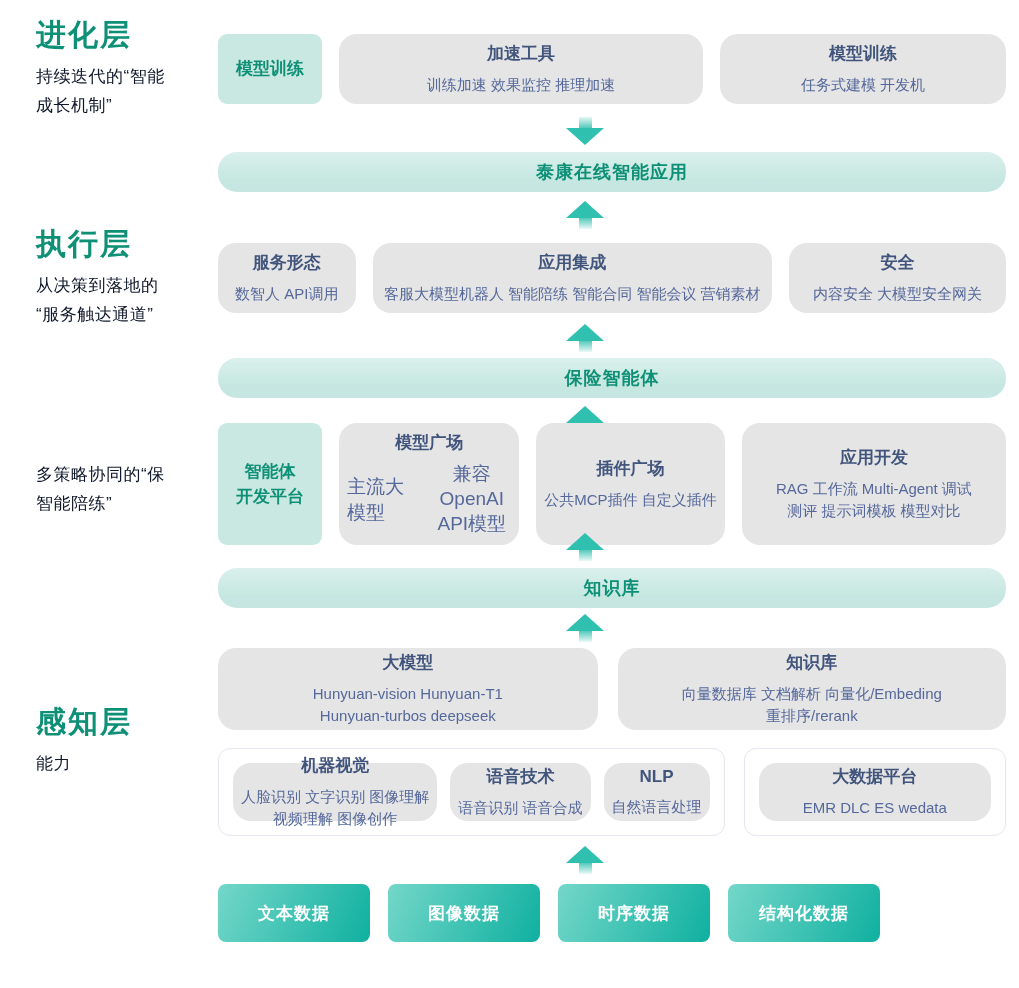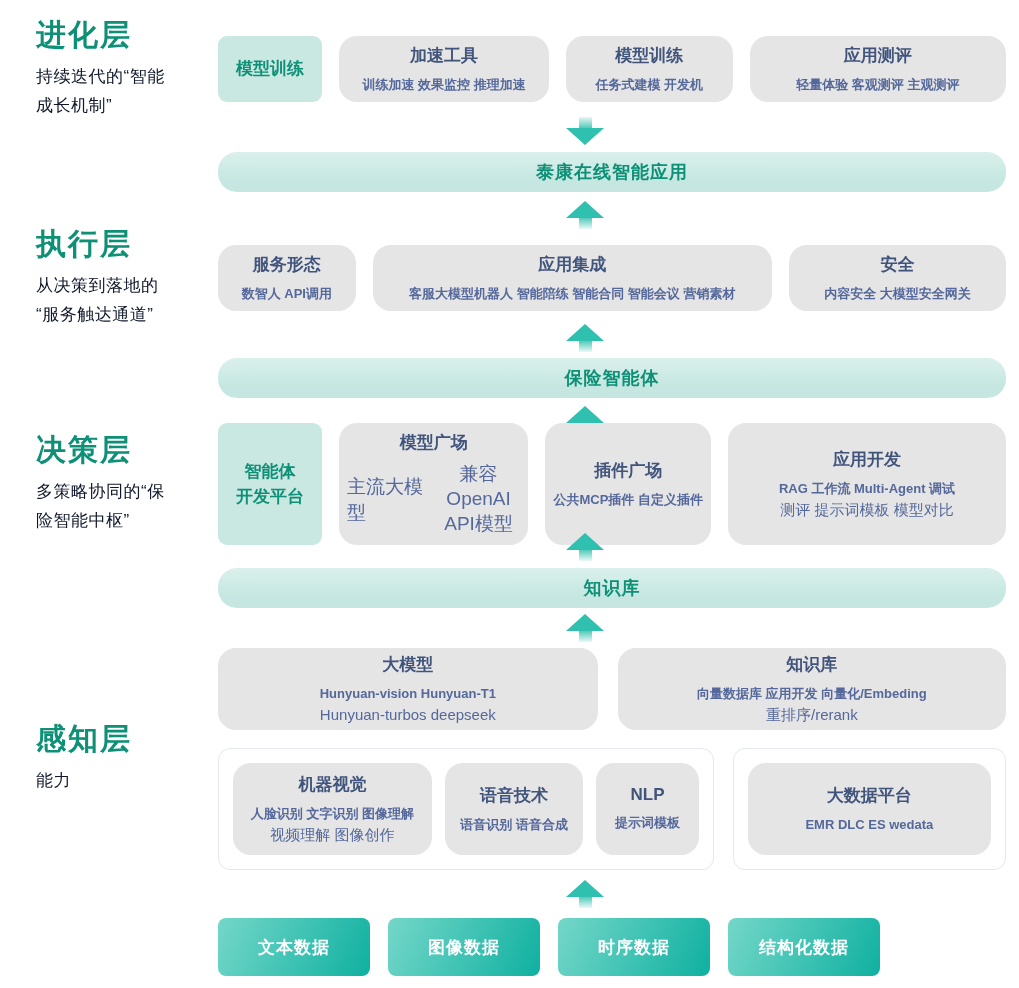--- a/index.html
+++ b/index.html
@@ -7,41 +7,41 @@
   .canvas{position:relative;width:1019px;height:988px;background:#ffffff;box-sizing:border-box;padding-top:28px;overflow:hidden;}
 
   .band{display:flex;align-items:center;}
   .label-col{flex:0 0 218px;width:218px;box-sizing:border-box;padding-left:36px;}
   .layer-title{color:#0e9077;font-size:30px;font-weight:bold;letter-spacing:2px;line-height:1.1;}
   .layer-sub{color:#0f172a;font-size:17px;line-height:1.7;margin-top:12px;letter-spacing:0.5px;}
   .content{flex:1;display:flex;gap:17px;margin-right:13px;}
 
   .gbox{background:#e5e5e5;border-radius:18px;display:flex;flex-direction:column;justify-content:center;align-items:center;padding:8px;box-sizing:border-box;}
   .gbox .t{color:#40547c;font-size:17px;font-weight:bold;white-space:nowrap;}
-  .gbox .s{color:#55689b;font-size:13px;margin-top:9px;text-align:center;line-height:1.45;white-space:nowrap;font-weight:bold;}
+  .gbox .s{color:#55689b;font-size:15px;margin-top:9px;text-align:center;line-height:1.45;white-space:nowrap;}
   .gbox .s2{color:#55689b;font-size:15px;text-align:center;line-height:1.45;white-space:nowrap;}
   .gbox .srow{display:flex;align-items:center;gap:12px;margin-top:8px;color:#55689b;font-size:19px;}
   .stack{display:flex;flex-direction:column;line-height:1.3;text-align:center;}
 
   .hbox{background:#cae8e2;border-radius:9px;flex:0 0 104px;display:flex;flex-direction:column;justify-content:center;align-items:center;color:#0e9077;font-size:17px;font-weight:bold;line-height:1.5;}
 
   .banner{margin-left:218px;width:788px;height:40px;border-radius:19px;
     background:linear-gradient(180deg,#daf0ec 0%,#c6e7e1 70%);
     color:#0e9077;font-size:18px;font-weight:bold;display:flex;align-items:center;justify-content:center;letter-spacing:1px;}
 
   .gap{display:flex;align-items:center;}
   .arrow{width:38px;display:flex;flex-direction:column;align-items:center;margin-left:566px;}
   .a-tail-down{width:13px;height:11px;background:linear-gradient(180deg,rgba(47,192,175,0.12),#53cabb);}
   .a-head-down{width:0;height:0;border-left:19px solid transparent;border-right:19px solid transparent;border-top:17px solid #2fc0af;}
   .a-head-up{width:0;height:0;border-left:19px solid transparent;border-right:19px solid transparent;border-bottom:17px solid #2fc0af;}
   .a-tail-up{width:13px;height:11px;background:linear-gradient(180deg,#53cabb,rgba(47,192,175,0.10));}
 
   .p-content{flex:1;margin-right:13px;display:flex;flex-direction:column;}
   .rowA{display:flex;gap:20px;height:82px;}
-  .rowB{display:flex;gap:19px;height:122px;margin-top:18px;}
+  .rowB{display:flex;gap:19px;height:88px;margin-top:18px;}
   .wcontainer{background:#ffffff;border:1px solid #e4e7ed;border-radius:12px;box-sizing:border-box;padding:14px;display:flex;gap:13px;}
 
   .btn-row{display:flex;gap:18px;margin-left:218px;}
   .dbtn{width:152px;height:58px;border-radius:8px;
     background:linear-gradient(115deg,#74d7c9 0%,#0fb0a0 100%);
     color:#ffffff;font-size:17px;font-weight:bold;display:flex;align-items:center;justify-content:center;letter-spacing:1px;}
 
   .h82{height:82px;} .h80{height:80px;} .h84{height:84px;}
   .g42{height:42px;} .g46{height:46px;} .g40{height:40px;} .g44{height:44px;} .g48{height:48px;}
 </style>
@@ -63,24 +63,20 @@
         <div>模型训练</div>
       </div>
       <div class="gbox" style="flex:205 0 0;">
         <div class="t">加速工具</div>
         <div class="s">训练加速 效果监控 推理加速</div>
       </div>
       <div class="gbox" style="flex:159 0 0;">
         <div class="t">模型训练</div>
         <div class="s">任务式建模 开发机</div>
       </div>
-      <div class="gbox" style="flex:254 0 0;">
-        <div class="t">应用测评</div>
-        <div class="s">轻量体验 客观测评 主观测评</div>
-      </div>
     </div>
   </div>
 
   <div class="gap g42">
     <div class="arrow">
       <div class="a-tail-down"></div>
       <div class="a-head-down"></div>
     </div>
   </div>
 
@@ -128,24 +124,23 @@
 
   <div class="gap g44">
     <div class="arrow">
       <div class="a-head-up"></div>
       <div class="a-tail-up"></div>
     </div>
   </div>
 
   <div class="band h84">
     <div class="label-col">
-      <div class="layer-title">决策层</div>
       <div class="layer-sub">
         <div>多策略协同的“保</div>
-        <div>险智能中枢”</div>
+        <div>智能陪练”</div>
       </div>
     </div>
     <div class="content">
       <div class="hbox">
         <div>智能体</div>
         <div>开发平台</div>
       </div>
       <div class="gbox" style="flex:188 0 0;">
         <div class="t">模型广场</div>
         <div class="srow">
@@ -193,38 +188,38 @@
     </div>
     <div class="p-content">
       <div class="rowA">
         <div class="gbox" style="flex:380 0 0;">
           <div class="t">大模型</div>
           <div class="s">Hunyuan-vision Hunyuan-T1</div>
           <div class="s2">Hunyuan-turbos deepseek</div>
         </div>
         <div class="gbox" style="flex:389 0 0;">
           <div class="t">知识库</div>
-          <div class="s">向量数据库 应用开发 向量化/Embeding</div>
+          <div class="s">向量数据库 文档解析 向量化/Embeding</div>
           <div class="s2">重排序/rerank</div>
         </div>
       </div>
       <div class="rowB">
         <div class="wcontainer" style="flex:507 0 0;">
           <div class="gbox" style="flex:212 0 0;">
             <div class="t">机器视觉</div>
             <div class="s">人脸识别 文字识别 图像理解</div>
             <div class="s2">视频理解 图像创作</div>
           </div>
           <div class="gbox" style="flex:142 0 0;">
             <div class="t">语音技术</div>
             <div class="s">语音识别 语音合成</div>
           </div>
           <div class="gbox" style="flex:100 0 0;">
             <div class="t">NLP</div>
-            <div class="s">提示词模板</div>
+            <div class="s">自然语言处理</div>
           </div>
         </div>
         <div class="wcontainer" style="flex:265 0 0;">
           <div class="gbox" style="flex:1;">
             <div class="t">大数据平台</div>
             <div class="s">EMR DLC ES wedata</div>
           </div>
         </div>
       </div>
     </div>

